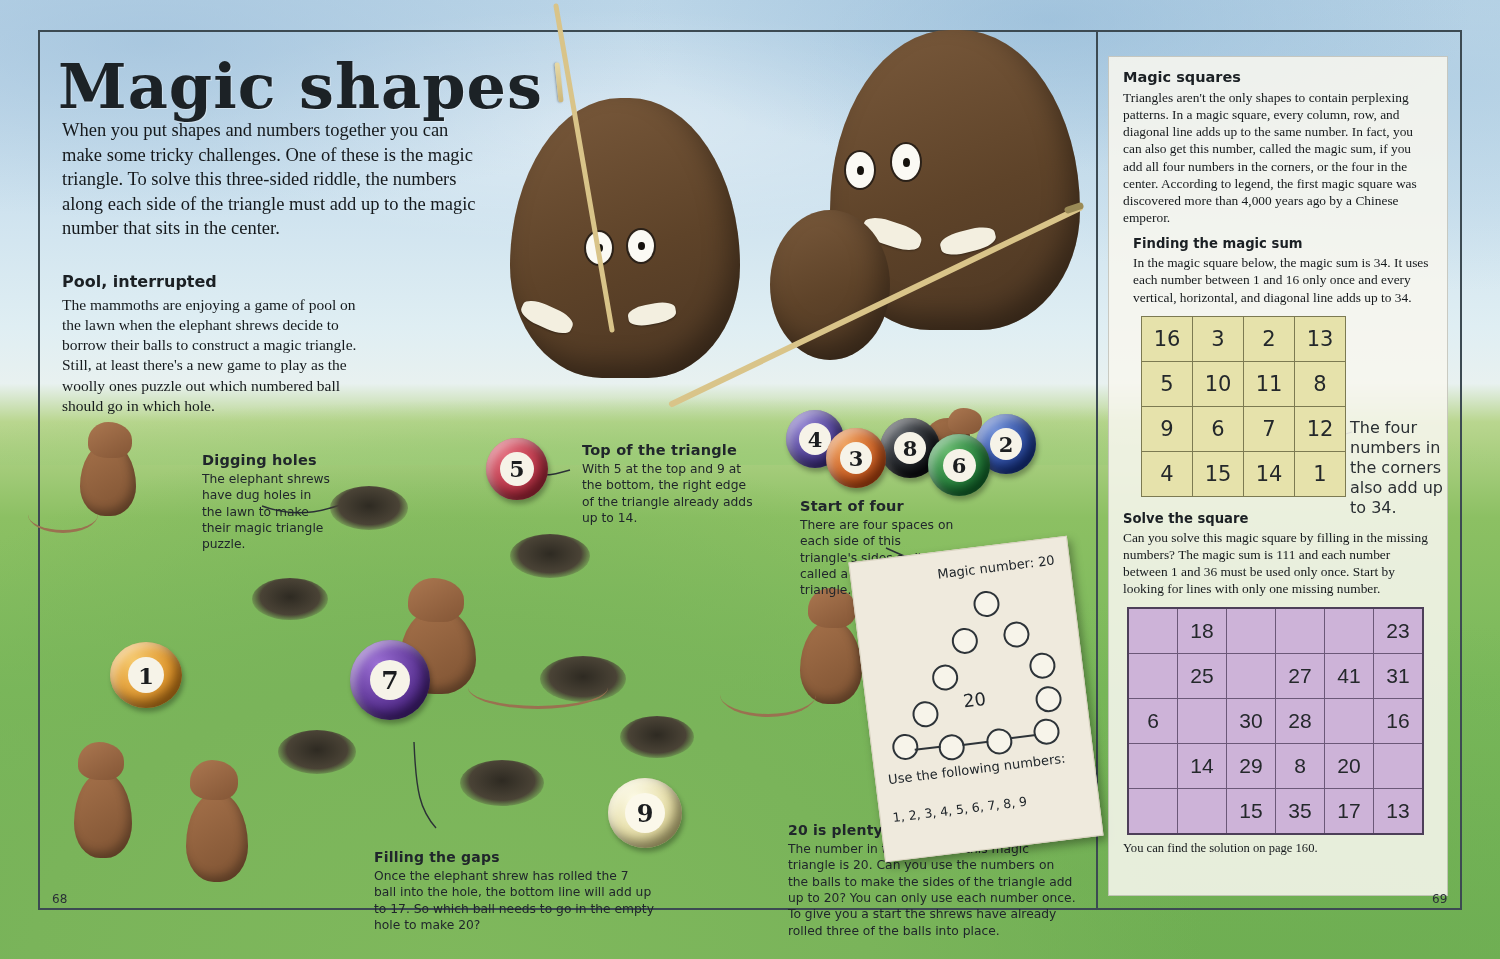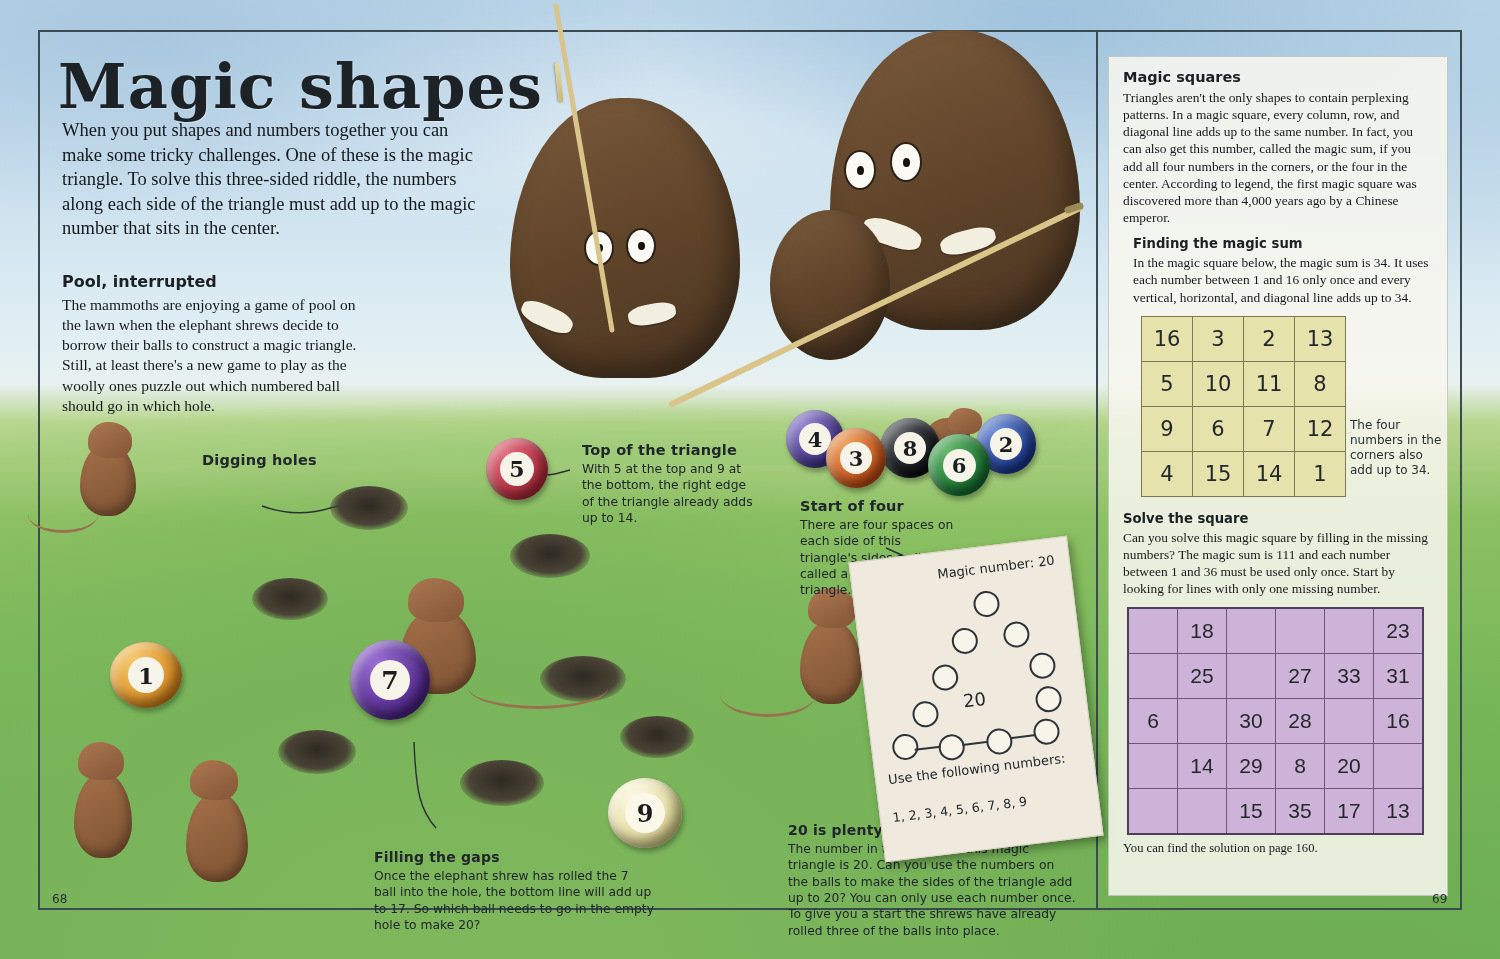--- a/index.html
+++ b/index.html
@@ -111,21 +111,21 @@
   }
   table.magic.gold td{background:#e6e2ab;border-color:#7c7a52;}
   table.solve td{
     width:46px;height:42px;background:#cdb3d8;border:1px solid #6b5878;
     font-size:21px;text-align:center;color:#24282b;
   }
   table.solve{border-collapse:collapse;margin:6px 0 6px 4px;
     font-family:Liberation Sans, sans-serif;border:2px solid #4d3f59;}
   .corner-note{
     position:absolute;left:1350px;top:418px;width:96px;
-    font-family:"DejaVu Sans", sans-serif;font-size:12px;line-height:1.25;color:#2a2f33;
+    font-family:"DejaVu Sans", sans-serif;font-size:16px;line-height:1.25;color:#2a2f33;
   }
   .sol-note{font-size:12.6px;margin-top:6px;color:#15191c;}
 
   
   .pnum{position:absolute;font-size:12px;color:#2a3136;font-family:"DejaVu Sans",sans-serif;}
   .pnum.left{left:52px;top:892px;}
   .pnum.right{left:1432px;top:892px;}
 
   
   .ball{
@@ -346,20 +346,21 @@
 <div class="title">Magic shapes</div>
 <div class="intro">When you put shapes and numbers together you can make some tricky challenges. One of these is the magic triangle. To solve this three-sided riddle, the numbers along each side of the triangle must add up to the magic number that sits in the center.</div>
 
 <div class="pool-block">
   <h3 class="sec">Pool, interrupted</h3>
   <div class="sec-body">The mammoths are enjoying a game of pool on the lawn when the elephant shrews decide to borrow their balls to construct a magic triangle. Still, at least there's a new game to play as the woolly ones puzzle out which numbered ball should go in which hole.</div>
 </div>
 
 <div class="hand c-digging">
   <h4>Digging holes</h4>
+  <p>The elephant shrews have dug holes in the lawn to make their magic triangle puzzle.</p>
 </div>
 
 <div class="hand c-top">
   <h4>Top of the triangle</h4>
   <p>With 5 at the top and 9 at the bottom, the right edge of the triangle already adds up to 14.</p>
 </div>
 
 <div class="hand c-order">
   <h4>Start of four</h4>
   <p>There are four spaces on each side of this triangle's sides so it is called a four-order triangle.</p>
@@ -444,21 +445,21 @@
       <td></td>
       <td></td>
       <td></td>
       <td>23</td>
     </tr>
     <tr>
       <td></td>
       <td>25</td>
       <td></td>
       <td>27</td>
-      <td>33</td>
+      <td>41</td>
       <td>31</td>
     </tr>
     <tr>
       <td>6</td>
       <td></td>
       <td>30</td>
       <td>28</td>
       <td></td>
       <td>16</td>
     </tr>

